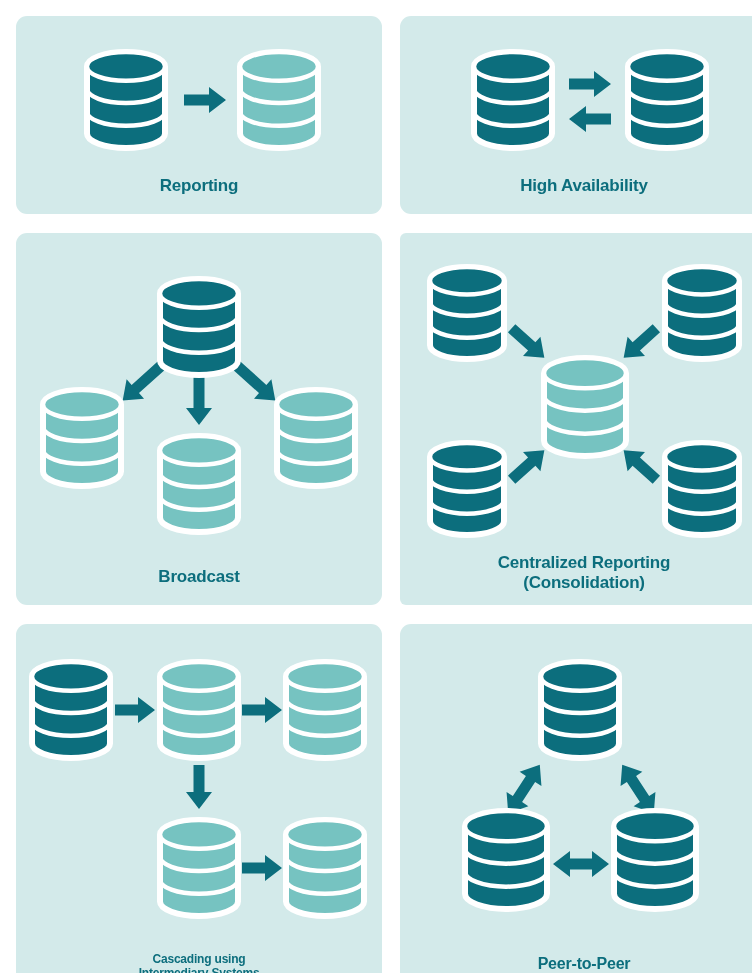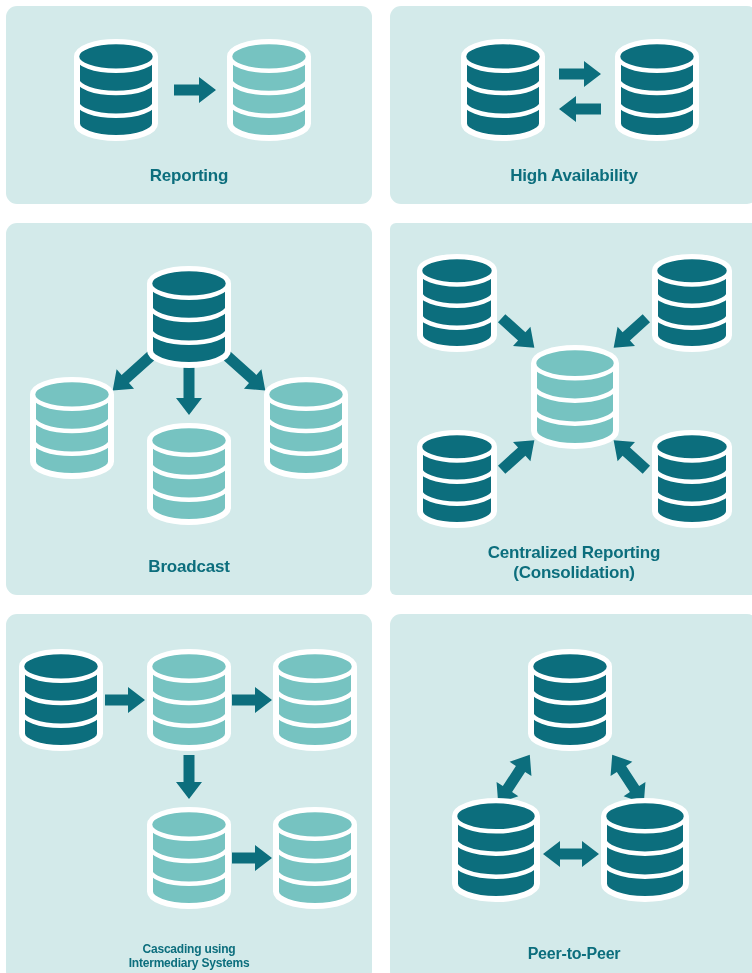--- a/index.html
+++ b/index.html
@@ -16,21 +16,21 @@
 
   #grid {
     position: relative;
     width: 680px;
     height: 973px;
     display: grid;
     grid-template-columns: 366px 368px;
     grid-template-rows: 198px 372px 368px;
     column-gap: 18px;
     row-gap: 19px;
-    padding: 6px;
+    padding: 16px;
     box-sizing: border-box;
   }
 
   .panel {
     position: relative;
     background: #d3eaea;
     border-radius: 11px;
     overflow: hidden;
   }
 

